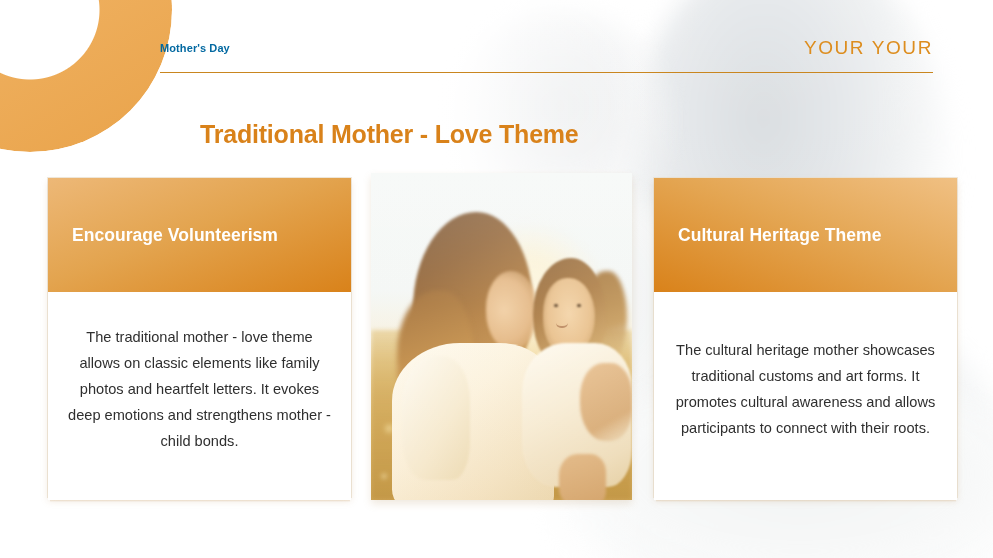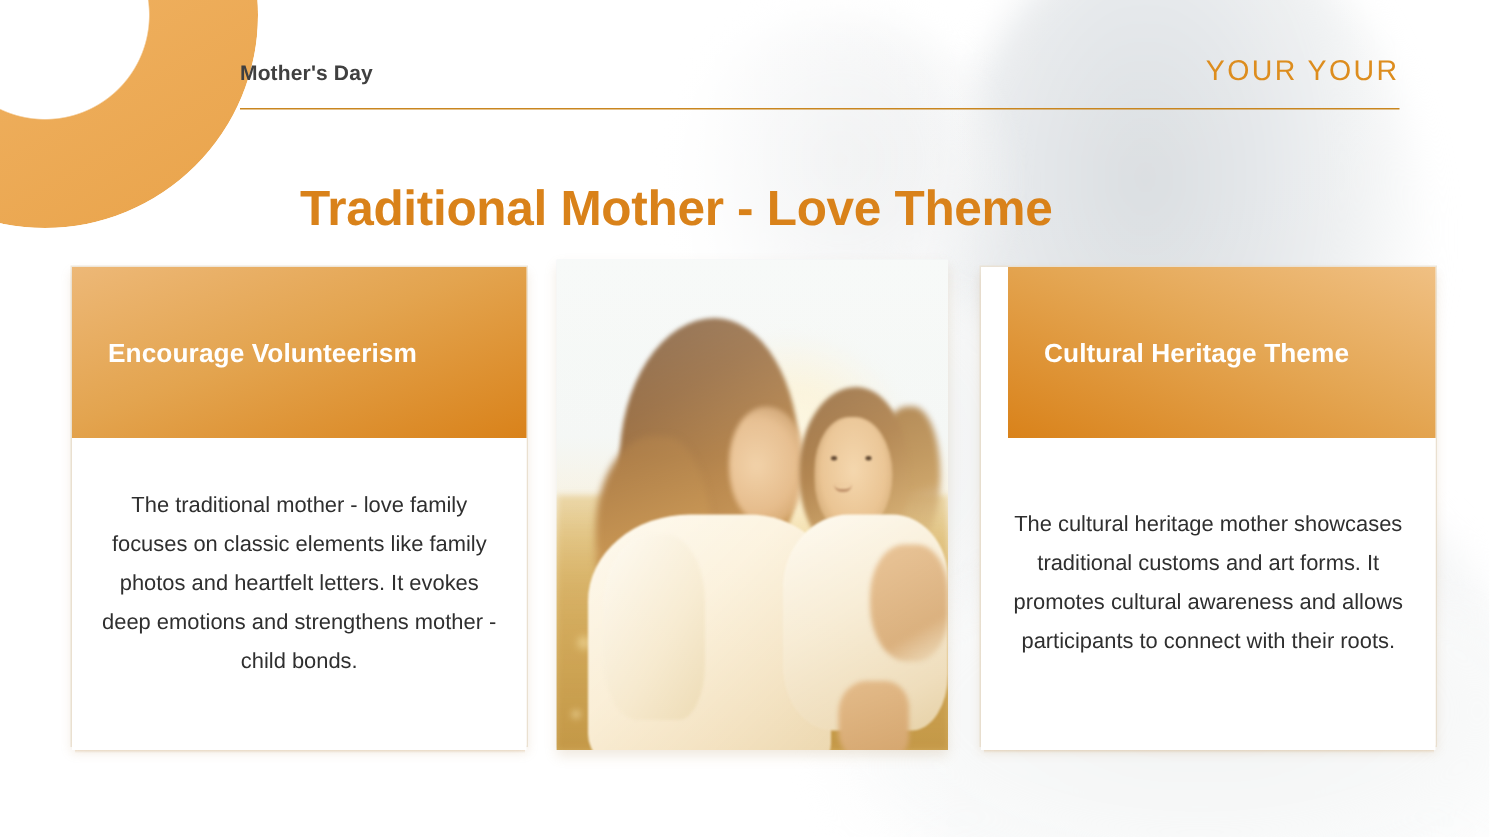--- a/index.html
+++ b/index.html
@@ -80,38 +80,38 @@
     position:absolute;
     left:160px; top:28px;
     width:773px; height:48px;
     z-index:3;
   }
   .header-row {
     display:flex; align-items:center; justify-content:space-between;
     height:40px;
   }
   .eyebrow {
-    font-size:14px; font-weight:700; color:#404040;
+    font-size:11px; font-weight:700; color:#0369a1;
     letter-spacing:0.1px; white-space:nowrap;
   }
   .logo {
     font-size:19px; font-weight:400; color:#dd8d1e;
     letter-spacing:1.6px; white-space:nowrap;
   }
   .header-rule {
     height:1.2px; width:100%;
     background:#c9861f;
     margin-top:4px;
   }
 
   
   .page-title {
     position:absolute;
     left:200px; top:120px;
-    font-size:33px; font-weight:700; color:#d9821a;
+    font-size:25px; font-weight:700; color:#d9821a;
     letter-spacing:-0.2px; white-space:nowrap;
     z-index:3;
   }
 
   
   .card {
     position:absolute;
     top:178px;
     width:303px; height:319px;
     background:#ffffff;
@@ -126,21 +126,20 @@
     display:flex; align-items:center;
     padding:0 24px;
   }
   .card-left .card-head {
     background:linear-gradient(to bottom right, #edb877 0%, #e3a44f 46%, #d9821a 100%);
     justify-content:flex-start;
   }
   .card-right .card-head {
     background:linear-gradient(to bottom left, #f0c083 0%, #e4a653 46%, #d9821a 100%);
     justify-content:flex-start;
-    margin-left:18px;
   }
   .card-title {
     font-size:17.5px; font-weight:700; color:#ffffff;
     letter-spacing:0.05px; line-height:1.2;
   }
   .card-body {
     height:208px;
     display:flex; align-items:center; justify-content:center;
     padding:6px 20px 18px;
     background:#ffffff;
@@ -307,21 +306,21 @@
     <div class="header-rule"></div>
   </div>
 
   <div class="page-title">Traditional Mother - Love Theme</div>
 
   <div class="card card-left">
     <div class="card-head">
       <div class="card-title">Encourage Volunteerism</div>
     </div>
     <div class="card-body">
-      <div class="card-text">The traditional mother - love family focuses on classic elements like family photos and heartfelt letters. It evokes deep emotions and strengthens mother - child bonds.</div>
+      <div class="card-text">The traditional mother - love theme allows on classic elements like family photos and heartfelt letters. It evokes deep emotions and strengthens mother - child bonds.</div>
     </div>
   </div>
 
   <div class="photo">
     <div class="ph ph-sky"></div>
     <div class="ph ph-field"></div>
     <div class="ph ph-glow"></div>
     <div class="ph ph-mom-hair"></div>
     <div class="ph ph-mom-hair2"></div>
     <div class="ph ph-mom-face"></div>

